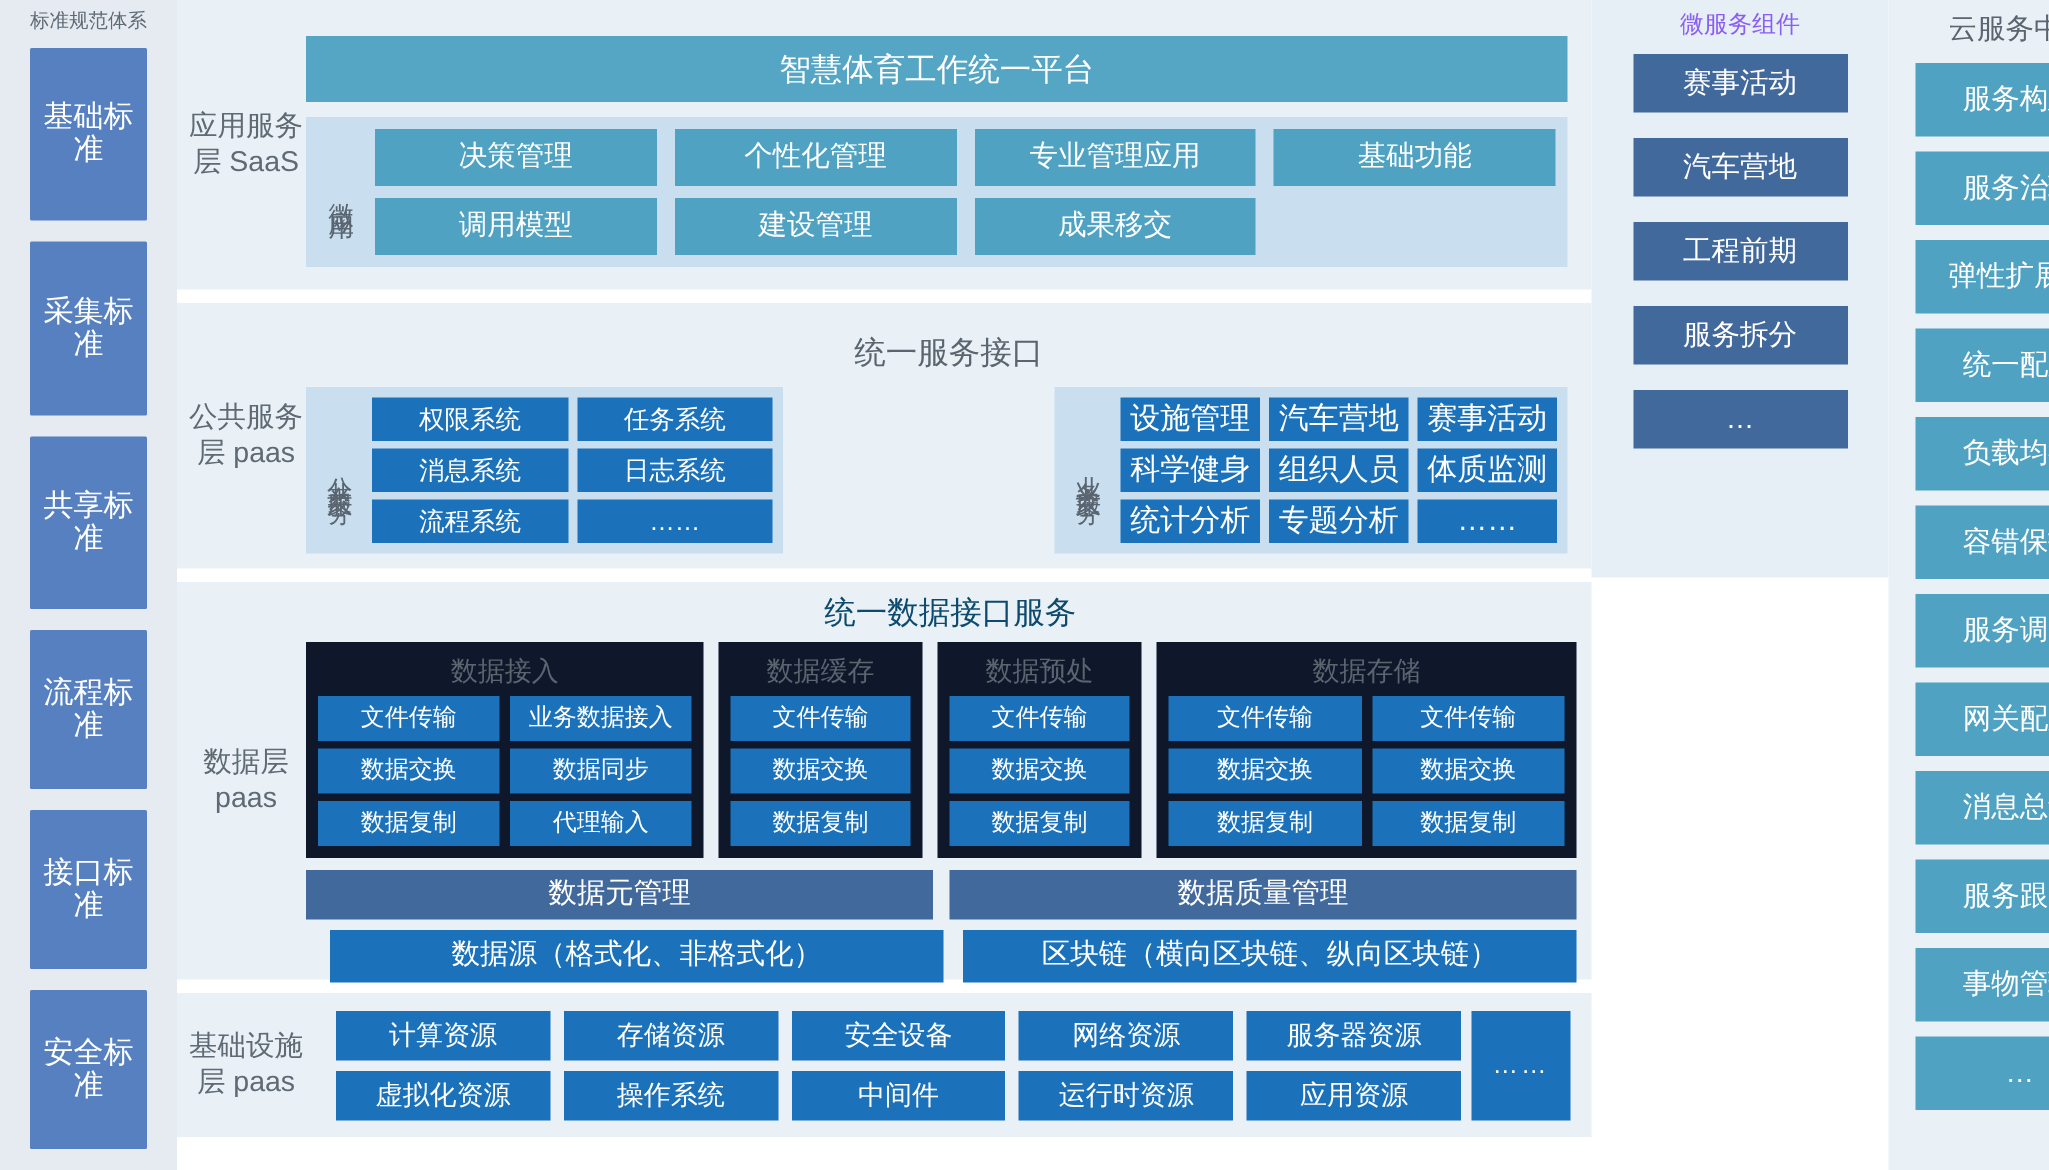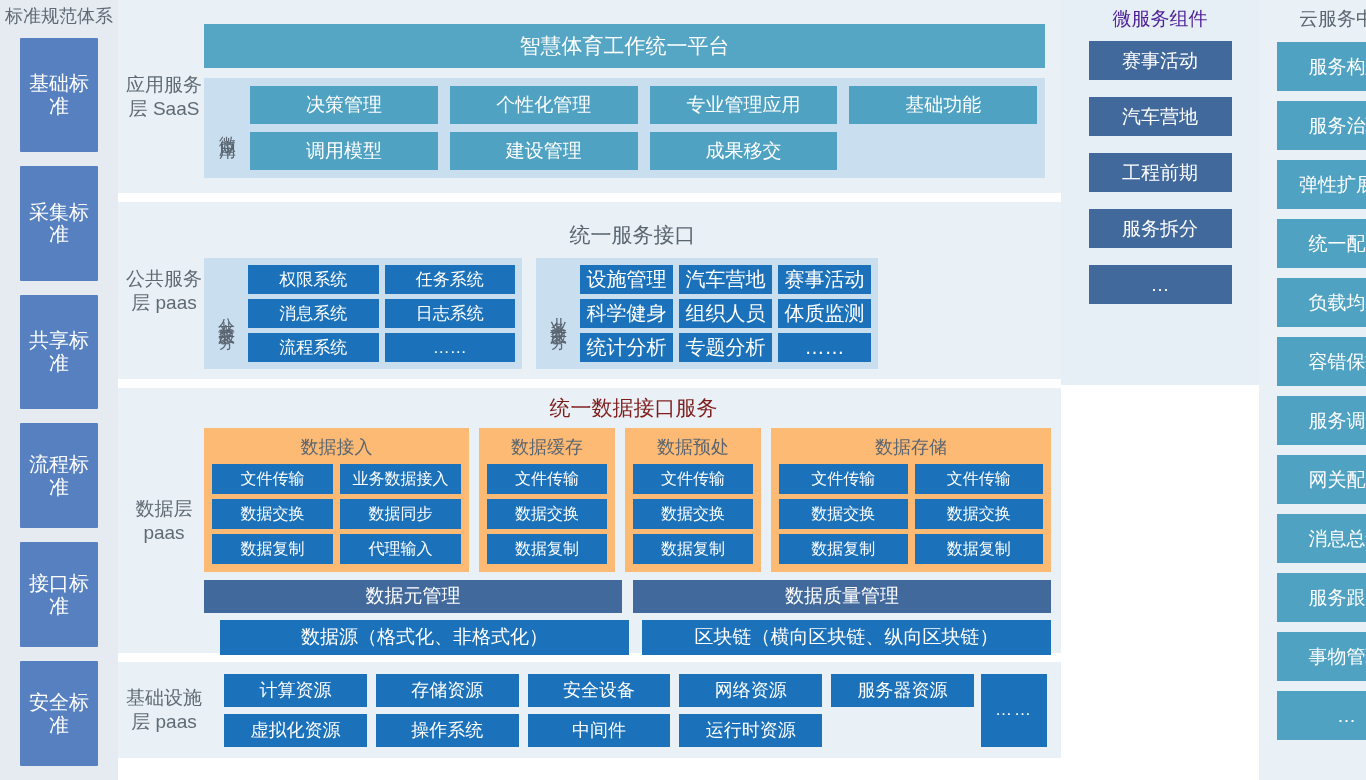--- a/index.html
+++ b/index.html
@@ -19,21 +19,21 @@
   .bx-teal-d{background:#4fa2c2;}
   .bx-peri{background:#5680c0;}
   .lbl-side{color:#5f6a74;text-align:center;line-height:1.2;}
 
   
   .col-std{
     width:118px;flex:0 0 118px;background:#e6ebf2;
     display:flex;flex-direction:column;align-items:center;
     padding-top:6px;box-sizing:border-box;
   }
-  .col-std .col-title{font-size:18px;margin-bottom:10px;}
+  .col-std .col-title{font-size:13px;margin-bottom:10px;}
   .col-std .bx{width:78px;font-size:20px;margin-bottom:14px;border-radius:1px;}
 
   
   .col-center{width:943px;flex:0 0 943px;display:flex;flex-direction:column;
     padding:0 0 0 0;box-sizing:border-box;}
 
   .layer{position:relative;background:#e9f1f6;display:flex;align-items:center;}
   .layer-name{
     flex:0 0 80px;text-align:center;font-size:19px;color:#5f6a74;line-height:1.25;
     padding-left:6px;
@@ -50,35 +50,35 @@
     display:flex;align-items:center;justify-content:center;
     font-size:17px;color:#5a6570;letter-spacing:4px;padding:0 4px;
   }
   .micro-grid{flex:1;display:grid;grid-template-columns:repeat(4,1fr);
     grid-template-rows:repeat(2,38px);gap:8px 12px;}
   .micro-grid .bx{font-size:19px;}
 
   
   .svc-layer{height:177px;margin-bottom:9px;}
   .svc-title{height:34px;font-size:21px;color:#5a6570;display:flex;align-items:center;justify-content:center;margin-top:6px;}
-  .svc-groups{display:flex;gap:14px;margin:6px 16px 0 0;}
+  .svc-groups{display:flex;gap:14px;margin:6px 16px 0 0;justify-content:space-between;}
   .svc-group{background:#c9dff0;display:flex;padding:7px;gap:6px;box-sizing:border-box;}
   .svc-grid{display:grid;gap:5px 6px;}
   .svc-grid .bx{height:29px;font-size:17px;background:#1b72ba;}
   .g-pub{flex:0 0 318px;}
   .g-pub .svc-grid{grid-template-columns:repeat(2,1fr);flex:1;}
   .g-biz{flex:0 0 342px;}
   .g-biz .svc-grid{grid-template-columns:repeat(3,1fr);flex:1;}
   .g-biz .svc-grid .bx{font-size:20px;}
 
   
   .data-layer{height:265px;margin-bottom:9px;}
-  .data-title{height:32px;font-size:21px;color:#7f1d1d;display:flex;align-items:center;justify-content:center;margin-top:5px;}
+  .data-title{height:32px;font-size:21px;color:#0c4a6e;display:flex;align-items:center;justify-content:center;margin-top:5px;}
   .data-cats{display:flex;gap:10px;margin:4px 12px 0 0;}
-  .dcat{background:#fdba74;padding:4px 8px 8px;box-sizing:border-box;display:flex;flex-direction:column;}
+  .dcat{background:#0f172a;padding:4px 8px 8px;box-sizing:border-box;display:flex;flex-direction:column;}
   .dcat-h{font-size:18px;color:#5a6570;text-align:center;padding:3px 0 5px;}
   .dcat-grid{display:grid;gap:5px 7px;}
   .dcat-grid .bx{height:30px;font-size:16px;background:#1b72ba;}
   .c-ingest{flex:0 0 265px;} .c-ingest .dcat-grid{grid-template-columns:repeat(2,1fr);}
   .c-cache{flex:0 0 136px;}  .c-cache .dcat-grid{grid-template-columns:1fr;}
   .c-pre{flex:0 0 136px;}    .c-pre .dcat-grid{grid-template-columns:1fr;}
   .c-store{flex:0 0 280px;}  .c-store .dcat-grid{grid-template-columns:repeat(2,1fr);}
 
   .data-mgmt{display:flex;gap:11px;margin:8px 12px 0 0;}
   .data-mgmt .bx{flex:1;height:33px;font-size:19px;background:#42699b;}
@@ -90,21 +90,21 @@
   .infra-body{display:flex;gap:7px;margin:0 14px 0 0;padding:7px 0;}
   .infra-grid{flex:1;display:grid;grid-template-columns:repeat(5,1fr);
     grid-template-rows:repeat(2,33px);gap:7px 9px;margin-left:20px;}
   .infra-grid .bx{font-size:18px;background:#1b72ba;}
   .infra-ellipsis{flex:0 0 66px;background:#1b72ba;display:flex;align-items:center;
     justify-content:center;color:#fff;font-size:17px;letter-spacing:2px;}
 
   
   .col-micro{width:198px;flex:0 0 198px;background:#e5eff5;height:385px;
     display:flex;flex-direction:column;align-items:center;padding-top:6px;box-sizing:border-box;}
-  .col-micro .col-title{font-size:19px;color:#4c1d95;margin-bottom:9px;}
+  .col-micro .col-title{font-size:16px;color:#8b5cf6;margin-bottom:9px;}
   .col-micro .bx{width:143px;height:39px;font-size:19px;background:#42699b;margin-bottom:17px;}
 
   
   .col-cloud{width:175px;flex:0 0 175px;background:#e9f1f6;
     display:flex;flex-direction:column;align-items:center;padding-top:6px;box-sizing:border-box;}
   .col-cloud .col-title{font-size:19px;color:#5a6570;margin-bottom:10px;}
   .col-cloud .bx{width:140px;height:49px;font-size:19px;background:#4fa2c2;margin-bottom:10px;}
 </style>
 </head>
 <body>
@@ -249,20 +249,21 @@
           <div class="infra-grid">
             <div class="bx">计算资源</div>
             <div class="bx">存储资源</div>
             <div class="bx">安全设备</div>
             <div class="bx">网络资源</div>
             <div class="bx">服务器资源</div>
             <div class="bx">虚拟化资源</div>
             <div class="bx">操作系统</div>
             <div class="bx">中间件</div>
             <div class="bx">运行时资源</div>
+            <div class="bx">应用资源</div>
           </div>
           <div class="infra-ellipsis">……</div>
         </div>
       </div>
     </div>
 
   </div>
 
   <div class="col-micro">
     <div class="col-title">微服务组件</div>

